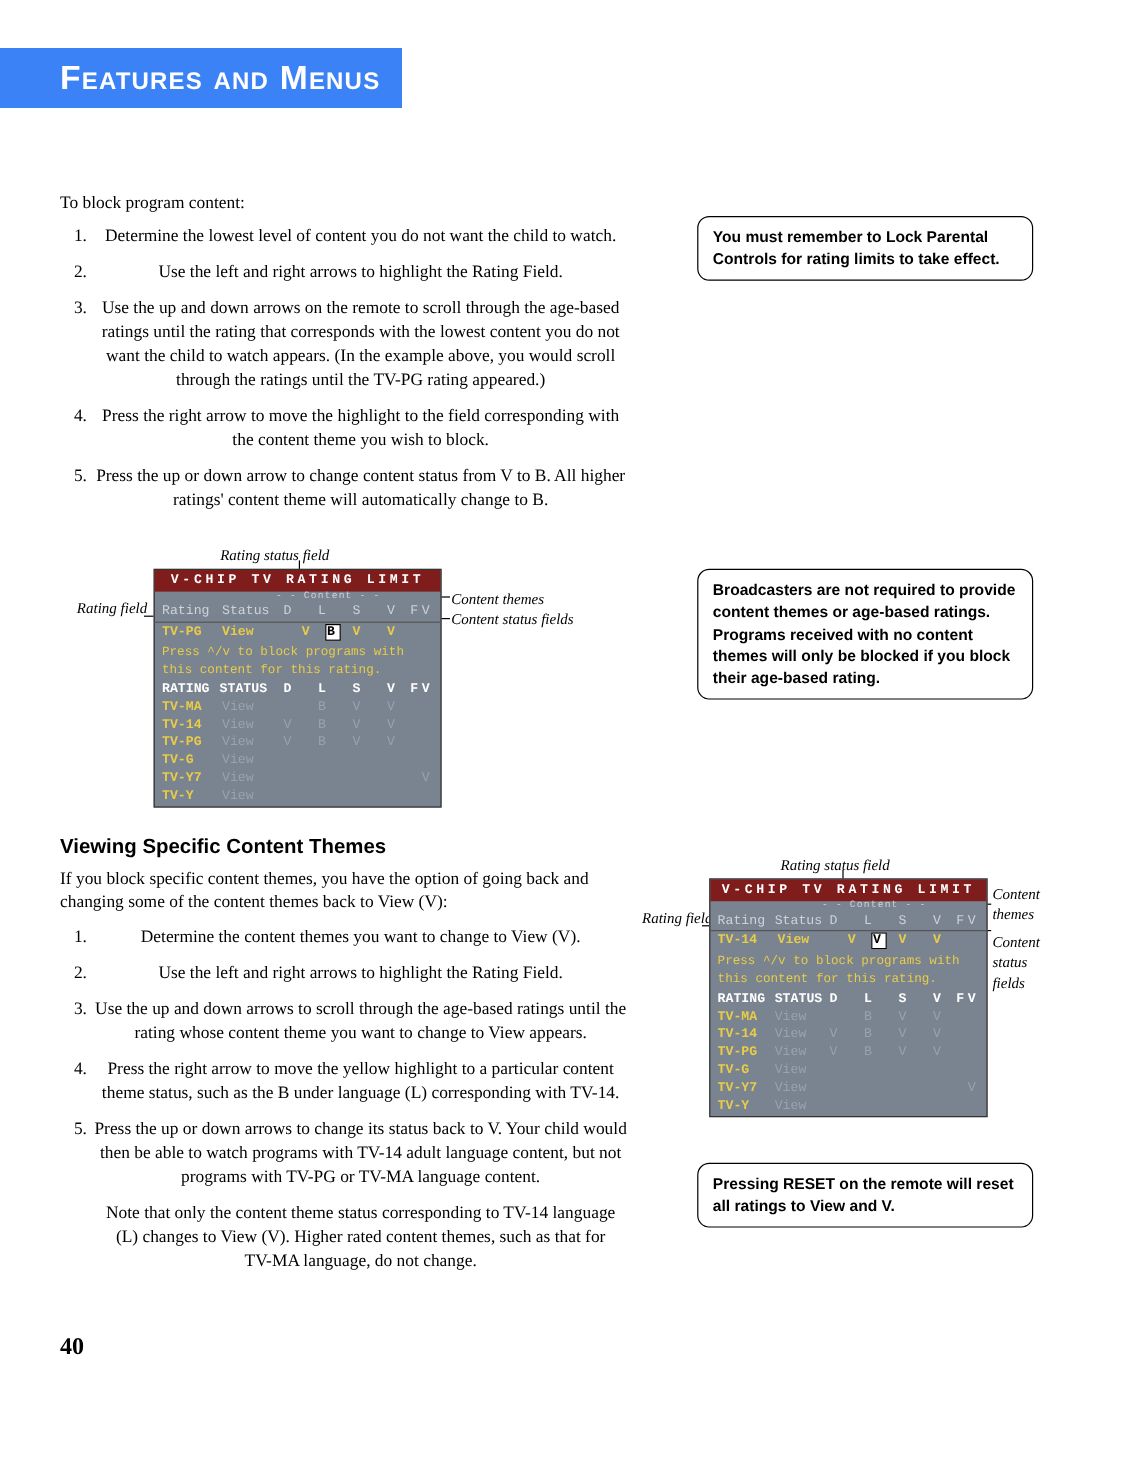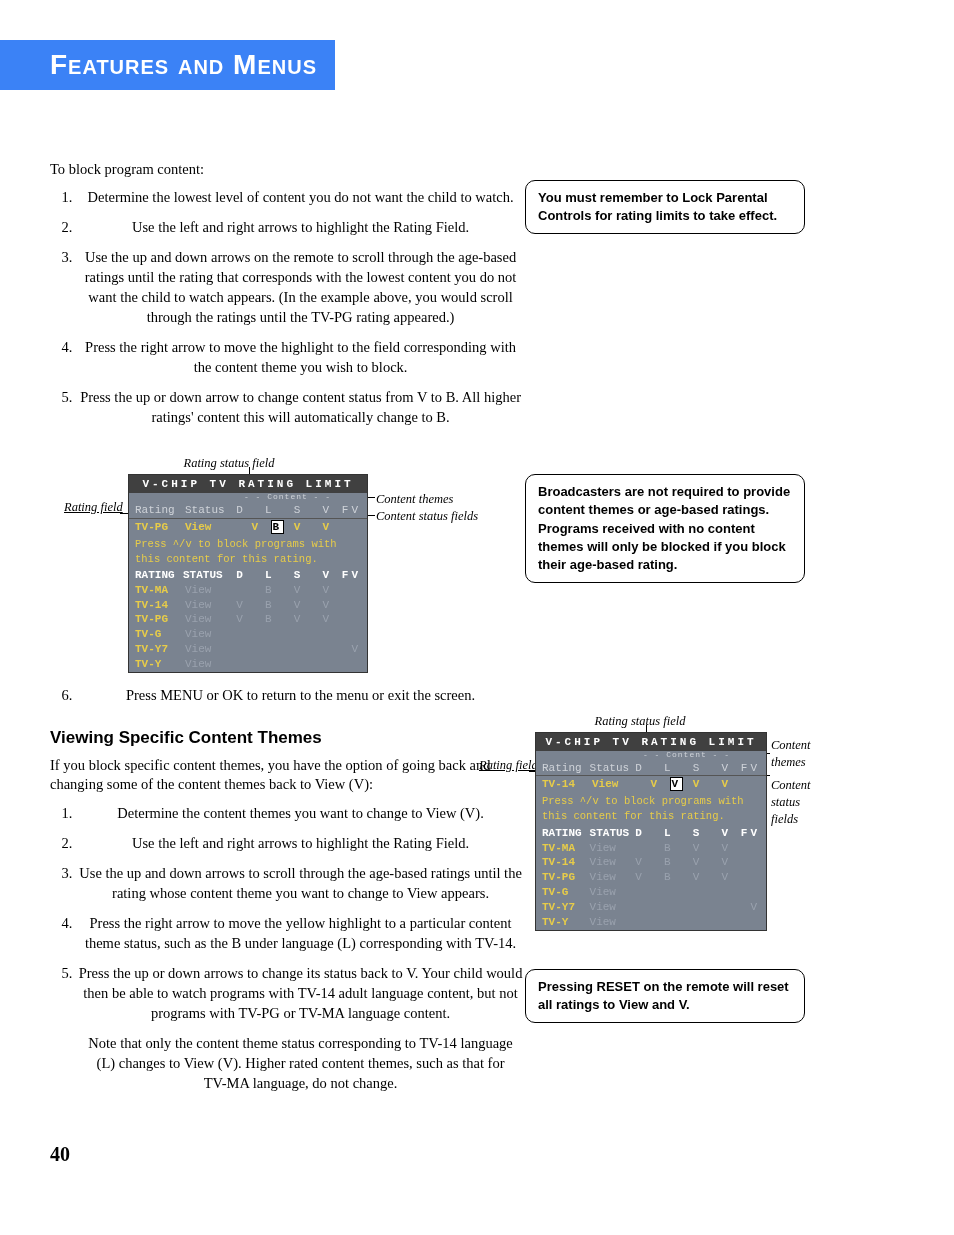--- a/index.html
+++ b/index.html
@@ -21,20 +21,21 @@
     letter-spacing: 1px;
     padding: 6px 18px 6px 12px;
     display: inline-block;
     margin-bottom: 70px;
     margin-left: -50px;
     padding-left: 50px;
     font-variant: small-caps;
   }
   .two-col {
     display: flex;
+    gap: 56px;
     align-items: flex-start;
   }
   .left-col { width: 475px; }
   .right-col { width: 280px; }
   .intro { margin: 0 0 8px; }
   ol.steps {
     padding-left: 1.8em;
     margin: 6px 0 14px;
     text-align: center;
   }
@@ -91,32 +92,32 @@
     background: #7a8390;
     color: #fff;
     font-family: 'Courier New', monospace;
     font-size: 11px;
     border: 1px solid #333;
     width: 238px;
     position: relative;
     margin-left: 64px;
   }
   .panel .title {
-    background: #404040;
+    background: #7f1d1d;
     text-align: center;
     letter-spacing: 3px;
     font-weight: 700;
     padding: 2px 0 1px;
   }
   .panel .sub {
     text-align: right;
     font-size: 8px;
     letter-spacing: 1px;
     color: #cfd3d9;
-    padding-right: 36px;
+    padding-right: 50px;
     margin-top: -1px;
   }
   .panel .row, .panel .row2 {
     display: flex;
     padding: 0 6px;
     gap: 2px;
     align-items: center;
   }
   .panel .row .c1 { width: 48px; }
   .panel .row .c2 { width: 46px; }
@@ -135,21 +136,21 @@
 
   
   .callout {
     position: absolute;
     font-style: italic;
     font-size: 12.5px;
     font-family: Georgia, serif;
     color: #000;
     white-space: nowrap;
   }
-  .callout.left1 { left: 0; top: 44px; text-align: center; width: 56px; text-decoration: underline;}
+  .callout.left1 { left: 0; top: 44px; text-align: center; width: 56px;}
   .callout.right1 { left: 312px; top: 36px; }
   .callout.right2 { left: 312px; top: 53px; }
   .line-v1 { position:absolute; left: 185px; top: 12px; width:1px; height: 16px; background:#000;}
   .line-h-left { position:absolute; left:56px; top:58px; width:8px; height:1px; background:#000;}
   .line-h-r1 { position:absolute; left:303px; top:42px; width:8px; height:1px; background:#000;}
   .line-h-r2 { position:absolute; left:303px; top:60px; width:8px; height:1px; background:#000;}
 
   
   .fig-wrap.small .panel { margin-left: 34px; width: 230px; }
   .fig-wrap.small .callout.left1 { left: -22px; top: 44px; width: 50px;}
@@ -170,21 +171,21 @@
 <div class="two-col">
   <div class="left-col">
 
     <p class="intro">To block program content:</p>
 
     <ol class="steps">
       <li>Determine the lowest level of content you do not want the child to watch.</li>
       <li>Use the left and right arrows to highlight the Rating Field.</li>
       <li>Use the up and down arrows on the remote to scroll through the age-based ratings until the rating that corresponds with the lowest content you do not want the child to watch appears.  (In the example above, you would scroll through the ratings until the TV-PG rating appeared.)</li>
       <li>Press the right arrow to move the highlight to the field corresponding with the content theme you wish to block.</li>
-      <li>Press the up or down arrow to change content status from V to B. All higher ratings' content this will automatically change to B.</li>
+      <li>Press the up or down arrow to change content status from V to B. All higher ratings' content theme will automatically change to B.</li>
     </ol>
 
     <div class="fig-wrap">
       <div class="top-caption">Rating status field</div>
       <div class="line-v1"></div>
       <div class="callout left1">Rating field</div>
       <div class="line-h-left"></div>
       <div class="callout right1">Content themes</div>
       <div class="line-h-r1"></div>
       <div class="callout right2">Content status fields</div>
@@ -236,23 +237,20 @@
             <span class="cflags">            V</span>
           </div>
         <div class="row data">
             <span class="c1">TV-Y</span>
             <span class="c2">View</span>
             <span class="cflags">             </span>
           </div>
       </div>
     </div>
 
-    <ol class="steps" start="6">
-      <li>Press MENU or OK to return to the menu or exit the screen.</li>
-    </ol>
 
     <h3 class="sub">Viewing Specific Content Themes</h3>
     <p class="intro">If you block specific content themes, you have the option of going back and changing some of the content themes back to View (V):</p>
     <ol class="steps">
       <li>Determine the content themes you want to change to View (V).</li>
       <li>Use the left and right arrows to highlight the Rating Field.</li>
       <li>Use the up and down arrows to scroll through the age-based ratings until the rating whose content theme you want to change to View appears.</li>
       <li>Press the right arrow to move the yellow highlight to a particular content theme status, such as the B under language (L) corresponding with TV-14.</li>
       <li>
         <span>Press the up or down arrows to change its status back to V.  Your child would then be able to watch programs with TV-14 adult language content, but not programs with  TV-PG or TV-MA language content.</span>

